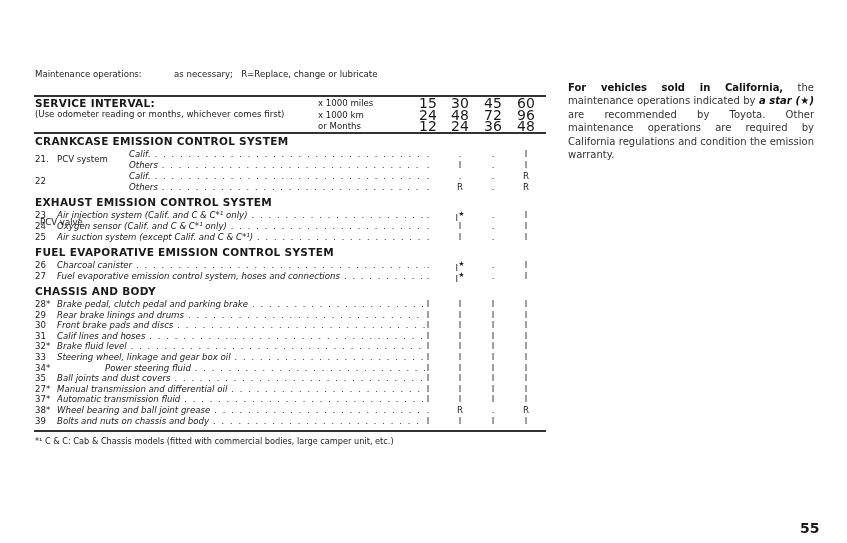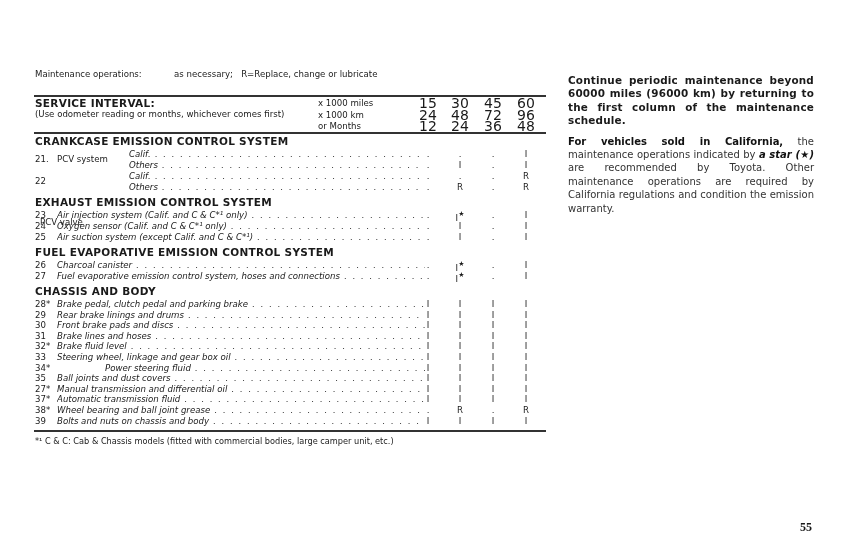--- a/index.html
+++ b/index.html
@@ -35,21 +35,21 @@
   .pcv-name { position: absolute; font-size: 8.6px; line-height: 11px; white-space: nowrap; }
 
   .foot { position: absolute; left: 35px; top: 436px; font-size: 8.2px; white-space: nowrap; }
 
   .side { position: absolute; left: 568px; top: 74px; width: 246px; }
   .side .p1 { font-size: 10.4px; font-weight: bold; line-height: 13.4px; text-align: justify; text-align-last: left; letter-spacing: 0.2px; }
   .side .p2 { margin-top: 7px; font-size: 10px; line-height: 13.4px; color: #333; text-align: justify; }
   .side .p2 b { color: #111; }
   .side .p2 i { font-weight: bold; color: #111; }
 
-  .pagenum { position: absolute; left: 800px; top: 520px; font-size: 12px; font-weight: bold; font-family: Liberation Serif, serif; }
+  .pagenum { position: absolute; left: 800px; top: 520px; font-size: 14px; font-weight: bold; }
 </style>
 </head>
 <body>
 
 <div class="legend">
   <div class="lbl">Maintenance operations:</div>
   <div class="txt">
     <div style="white-space:pre">as necessary;   R=Replace, change or lubricate</div>
   </div>
 </div>
@@ -67,21 +67,20 @@
 
 <div class="rule r2"></div>
 
 <div id="sections"></div>
 
 <div class="rule r3"></div>
 
 <div class="foot">*¹ C &amp; C: Cab &amp; Chassis models (fitted with commercial bodies, large camper unit, etc.)</div>
 
 <div class="side">
-  <p class="p1">Continue periodic maintenance beyond 60000 miles (96000 km) by returning to the first column of the maintenance schedule.</p>
   <p class="p2"><b>For vehicles sold in California,</b><span> the maintenance operations indicated by </span><i>a star (★)</i><span> are recommended by Toyota. Other maintenance operations are required by California regulations and condition the emission warranty.</span></p>
 </div>
 
 <div class="pagenum">55</div>
 
 <div class="col" style="left: 413px; top: 98px;">15</div>
 <div class="col" style="left: 413px; top: 109.5px;">24</div>
 <div class="col" style="left: 413px; top: 121px;">12</div>
 <div class="col" style="left: 445px; top: 98px;">30</div>
 <div class="col" style="left: 445px; top: 109.5px;">48</div>
@@ -187,21 +186,21 @@
 <div class="row" style="top: 320.2px;">
     <span class="num">30</span>
     <span class="desc" style="width: 368px;">Front brake pads and discs</span>
   </div>
 <div class="cell" style="left: 413px; top: 320.2px;">I</div>
 <div class="cell" style="left: 445px; top: 320.2px;">I</div>
 <div class="cell" style="left: 478px; top: 320.2px;">I</div>
 <div class="cell" style="left: 511px; top: 320.2px;">I</div>
 <div class="row" style="top: 330.8px;">
     <span class="num">31</span>
-    <span class="desc" style="width: 368px;">Brake lines and hoses</span>
+    <span class="desc" style="width: 368px;">Calif lines and hoses</span>
   </div>
 <div class="cell" style="left: 413px; top: 330.8px;">I</div>
 <div class="cell" style="left: 445px; top: 330.8px;">I</div>
 <div class="cell" style="left: 478px; top: 330.8px;">I</div>
 <div class="cell" style="left: 511px; top: 330.8px;">I</div>
 <div class="row" style="top: 341.4px;">
     <span class="num">32*</span>
     <span class="desc" style="width: 368px;">Brake fluid level</span>
   </div>
 <div class="cell" style="left: 413px; top: 341.4px;">I</div>

